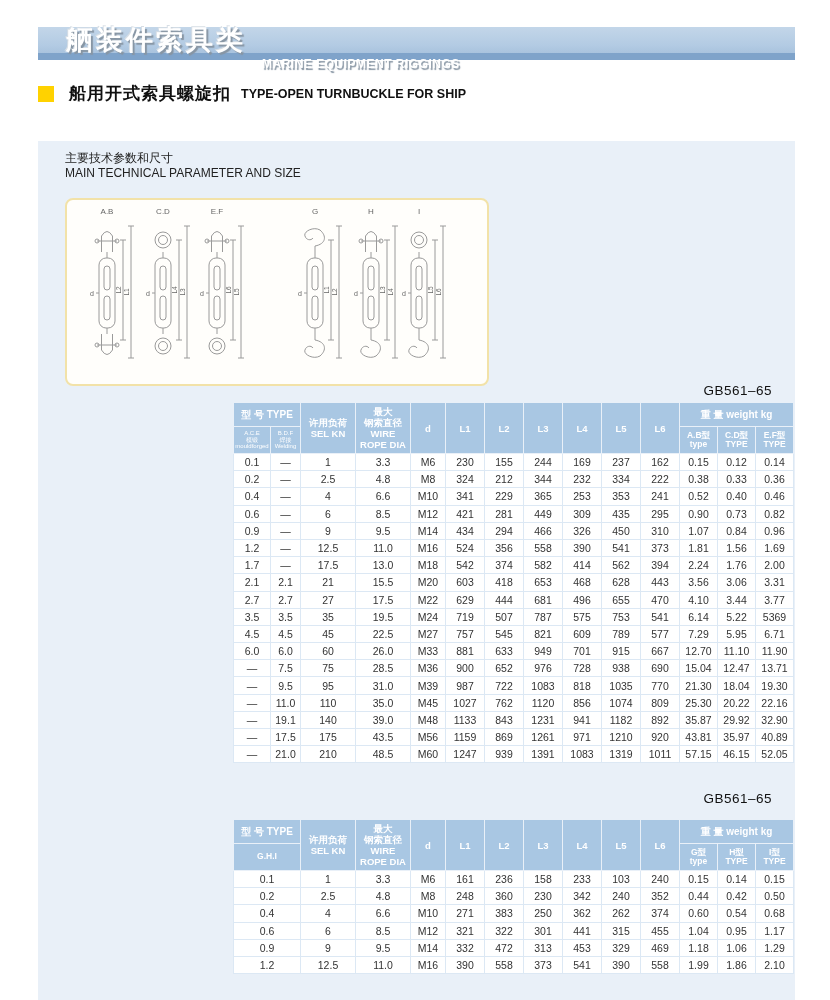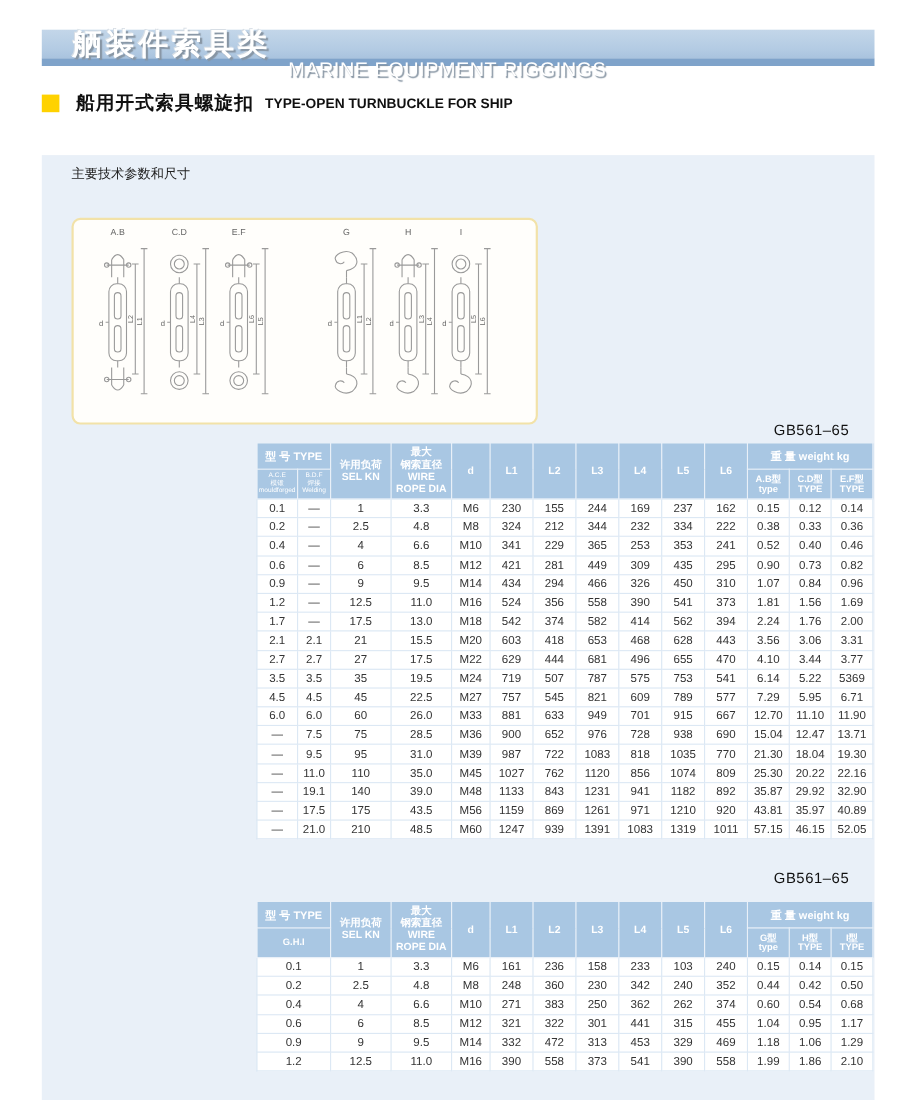--- a/index.html
+++ b/index.html
@@ -6,21 +6,21 @@
   .page{position:relative;width:830px;height:1000px;background:#ffffff;
         font-family:"Liberation Sans",sans-serif;overflow:hidden;}
 
   
   .header-bar{position:absolute;left:38px;top:27px;width:757px;height:33px;
     background:linear-gradient(180deg,#c3d6e9 0%,#b3cbe3 70%,#a9c3de 100%);
     border-bottom:7px solid #7fa3ca;display:flex;align-items:center;
     padding-left:28px;box-sizing:border-box;}
   .header-zh{font-size:27px;font-weight:bold;color:#ffffff;letter-spacing:3px;
     text-shadow:2px 2px 1px #8795a3, -1px -1px 0 #d7dee5;}
-  .header-en{font-size:18px;font-weight:normal;color:#ffffff;margin-left:16px;
+  .header-en{font-size:12px;font-weight:bold;color:#ffffff;margin-left:16px;
     letter-spacing:0.5px;text-shadow:1.5px 2px 1px #8795a3;margin-top:47px;}
 
   
   .subtitle{position:absolute;left:38px;top:82px;display:flex;align-items:center;}
   .yellow-square{width:16px;height:16px;background:#ffd200;margin-right:15px;}
   .subtitle-zh{font-size:17px;font-weight:bold;color:#101010;letter-spacing:1px;}
   .subtitle-en{font-size:12.5px;font-weight:bold;color:#101010;margin-left:10px;text-align:center;}
 
   
   .panel{position:absolute;left:38px;top:109px;width:757px;height:868px;
@@ -67,20 +67,21 @@
 
   <div class="subtitle">
     <span class="yellow-square"></span>
     <span class="subtitle-zh">船用开式索具螺旋扣</span>
     <span class="subtitle-en">TYPE-OPEN TURNBUCKLE FOR SHIP</span>
   </div>
 
   <div class="panel">
     <div class="param">
       <div>主要技术参数和尺寸</div>
+      <div>MAIN TECHNICAL PARAMETER AND SIZE</div>
     </div>
 
     <div class="diagram-box">
       <svg id="diagram-svg" width="420" height="184" viewBox="0 0 420 184">
           <g>
             <text font-size="8" fill="#666" text-anchor="middle" x="40" y="14">A.B</text>
             <line x1="34.5" y1="52" x2="34.5" y2="36" stroke="#9a9a9a" fill="none" stroke-width="1"></line>
             <line x1="45.5" y1="52" x2="45.5" y2="36" stroke="#9a9a9a" fill="none" stroke-width="1"></line>
             <path d="M 34.5 36 Q 40 27 45.5 36" stroke="#9a9a9a" fill="none" stroke-width="1"></path>
             <line x1="30" y1="41" x2="50" y2="41" stroke="#9a9a9a" fill="none" stroke-width="1"></line>

